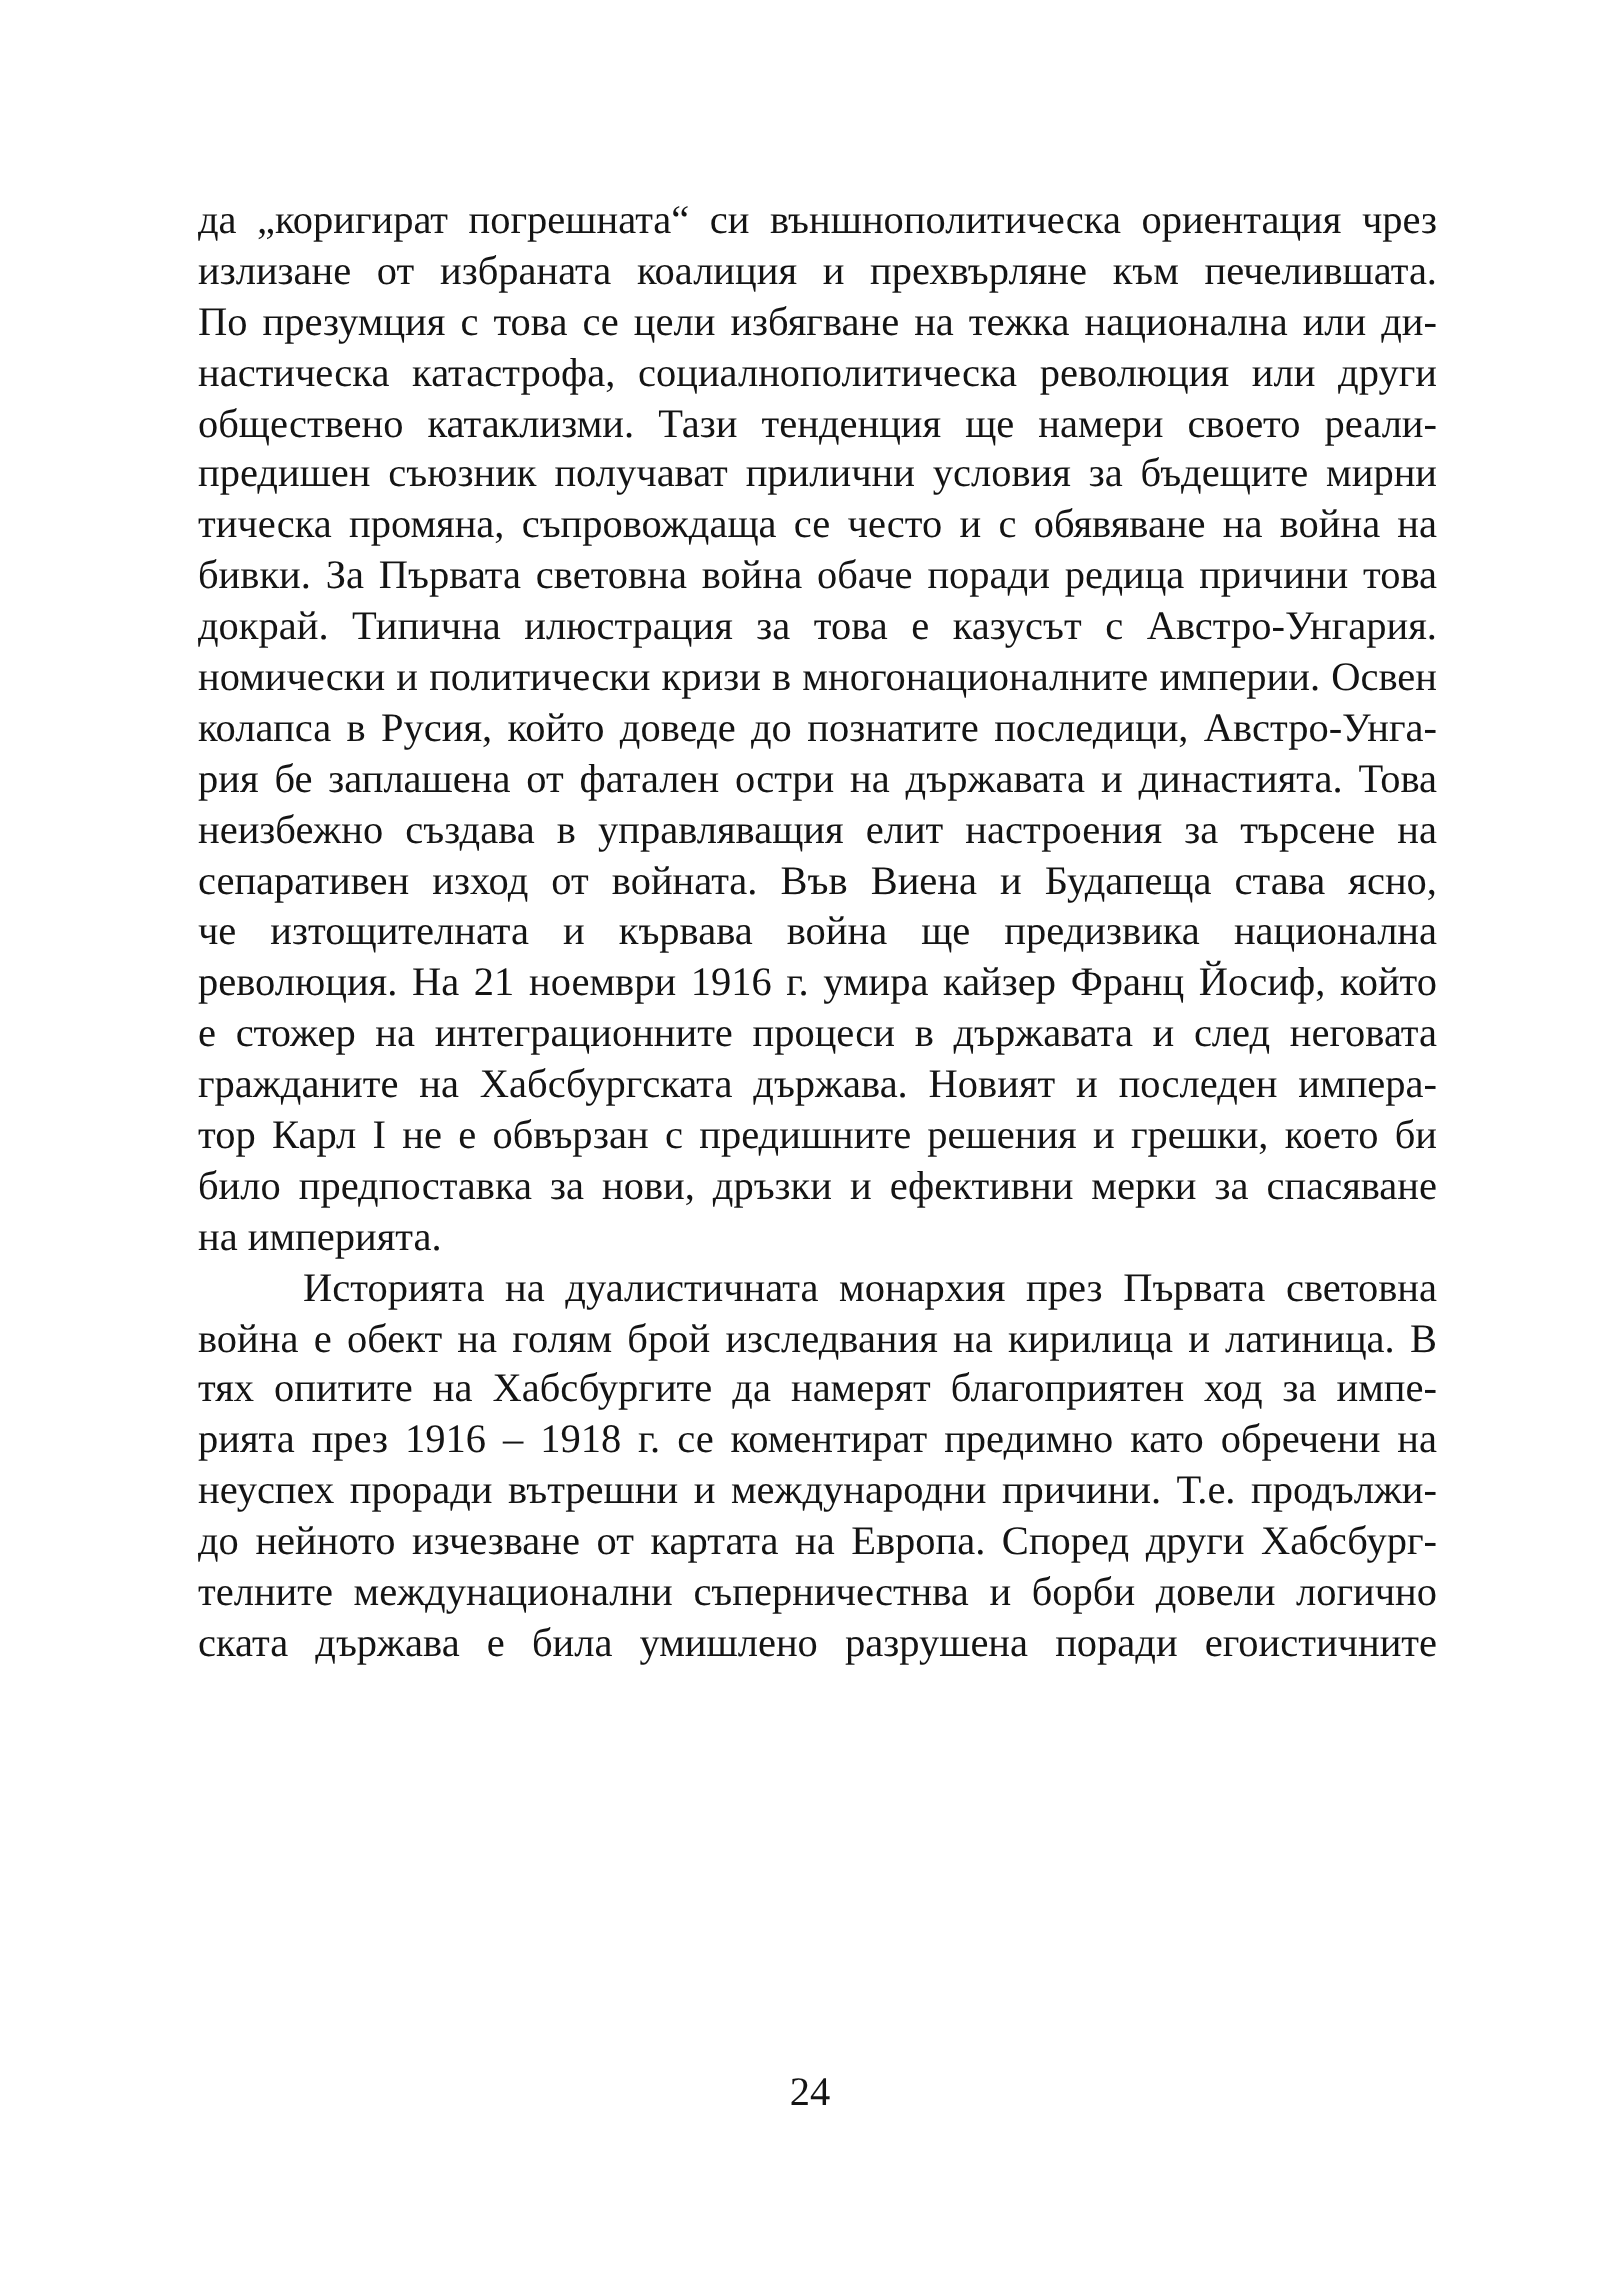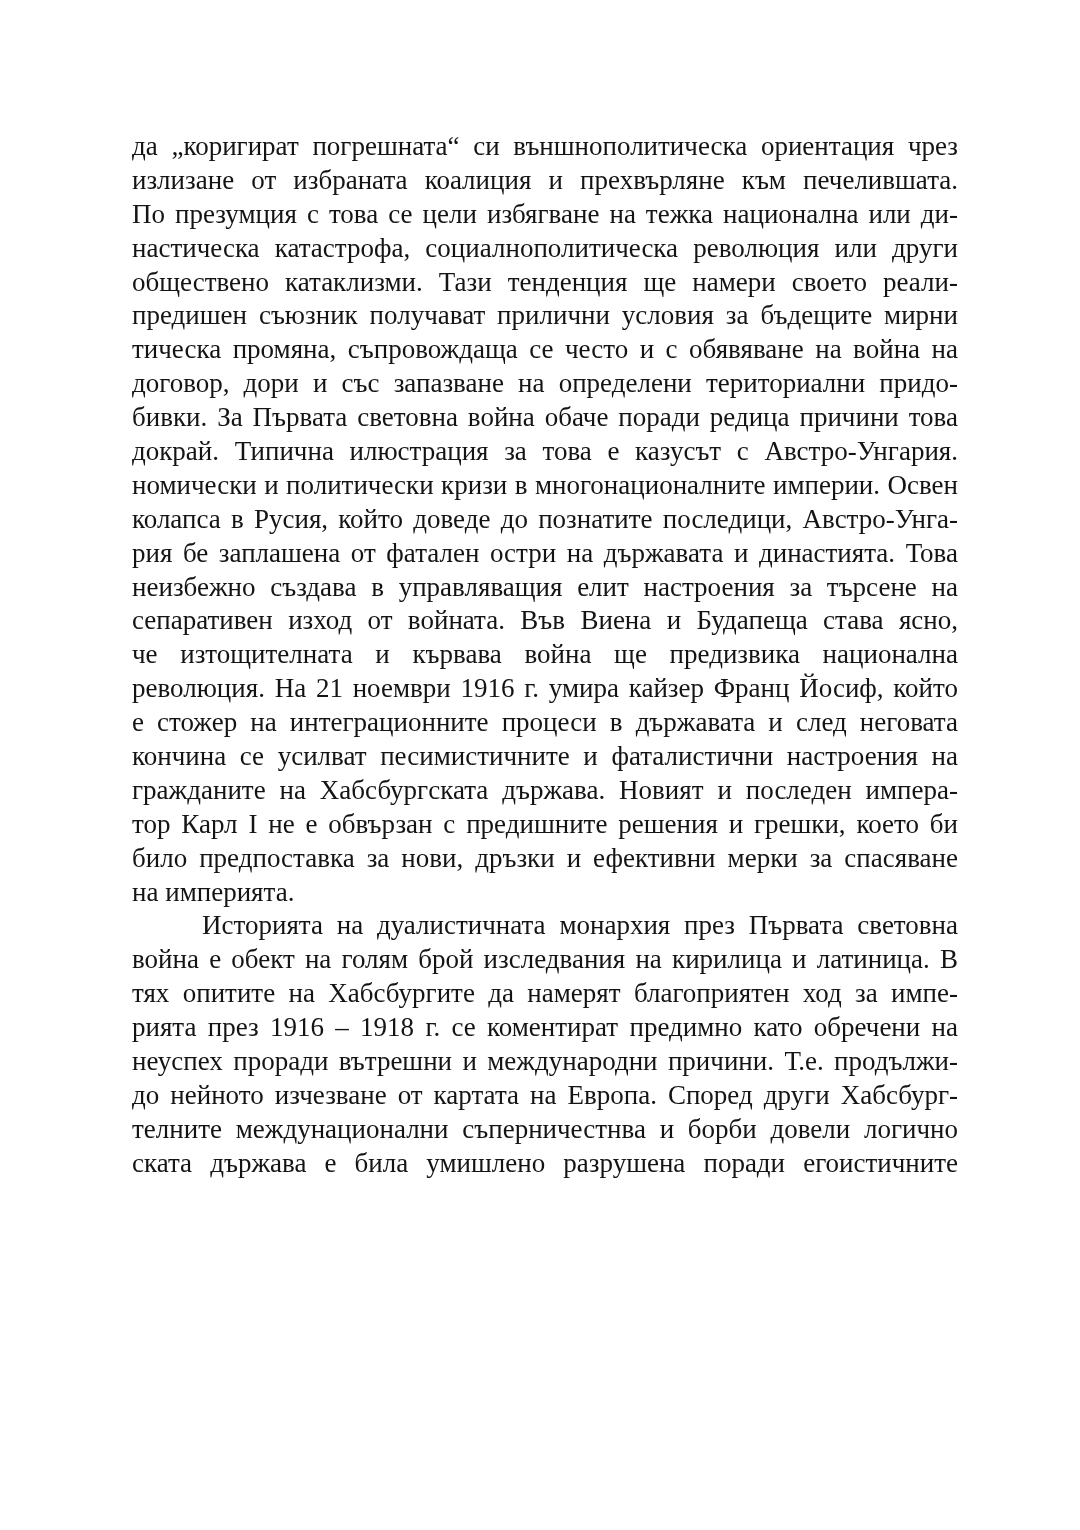--- a/index.html
+++ b/index.html
@@ -62,43 +62,42 @@
 <div class="page">
   <div class="text-block" id="text-block">
       <div class="paragraph">
         <div class="line justify">да „коригират погрешната“ си външнополитическа ориентация чрез</div>
         <div class="line justify">излизане от избраната коалиция и прехвърляне към печелившата.</div>
         <div class="line justify">По презумция с това се цели избягване на тежка национална или ди-</div>
         <div class="line justify">настическа катастрофа, социалнополитическа революция или други</div>
         <div class="line justify">обществено катаклизми. Тази тенденция ще намери своето реали-</div>
         <div class="line justify">предишен съюзник получават прилични условия за бъдещите мирни</div>
         <div class="line justify">тическа промяна, съпровождаща се често и с обявяване на война на</div>
-        <div class="line justify">договор, дори и със запазване на определени териториални придо-</div>
         <div class="line justify">бивки. За Първата световна война обаче поради редица причини това</div>
         <div class="line justify">докрай. Типична илюстрация за това е казусът с Австро-Унгария.</div>
       </div>
       <div class="paragraph">
         <div class="line justify">номически и политически кризи в многонационалните империи. Освен</div>
         <div class="line justify">колапса в Русия, който доведе до познатите последици, Австро-Унга-</div>
         <div class="line justify">рия бе заплашена от фатален остри на държавата и династията. Това</div>
         <div class="line justify">неизбежно създава в управляващия елит настроения за търсене на</div>
         <div class="line justify">сепаративен изход от войната. Във Виена и Будапеща става ясно,</div>
         <div class="line justify">че изтощителната и кървава война ще предизвика национална</div>
         <div class="line justify">революция. На 21 ноември 1916 г. умира кайзер Франц Йосиф, който</div>
         <div class="line justify">е стожер на интеграционните процеси в държавата и след неговата</div>
-        <div class="line justify">кончина се усилват песимистичните и фаталистични настроения на</div>
         <div class="line justify">гражданите на Хабсбургската държава. Новият и последен импера-</div>
         <div class="line justify">тор Карл I не е обвързан с предишните решения и грешки, което би</div>
         <div class="line justify">било предпоставка за нови, дръзки и ефективни мерки за спасяване</div>
         <div class="line">на империята.</div>
       </div>
       <div class="paragraph">
         <div class="line justify indent">Историята на дуалистичната монархия през Първата световна</div>
         <div class="line justify">война е обект на голям брой изследвания на кирилица и латиница. В</div>
         <div class="line justify">тях опитите на Хабсбургите да намерят благоприятен ход за импе-</div>
         <div class="line justify">рията през 1916 – 1918 г. се коментират предимно като обречени на</div>
         <div class="line justify">неуспех проради вътрешни и международни причини. Т.е. продължи-</div>
         <div class="line justify">до нейното изчезване от картата на Европа. Според други Хабсбург-</div>
         <div class="line justify">телните междунационални съперничестнва и борби довели логично</div>
         <div class="line justify">ската държава е била умишлено разрушена поради егоистичните</div>
       </div>
     </div>
+  <div class="page-number">24</div>
 </div>
 
 </body></html>

